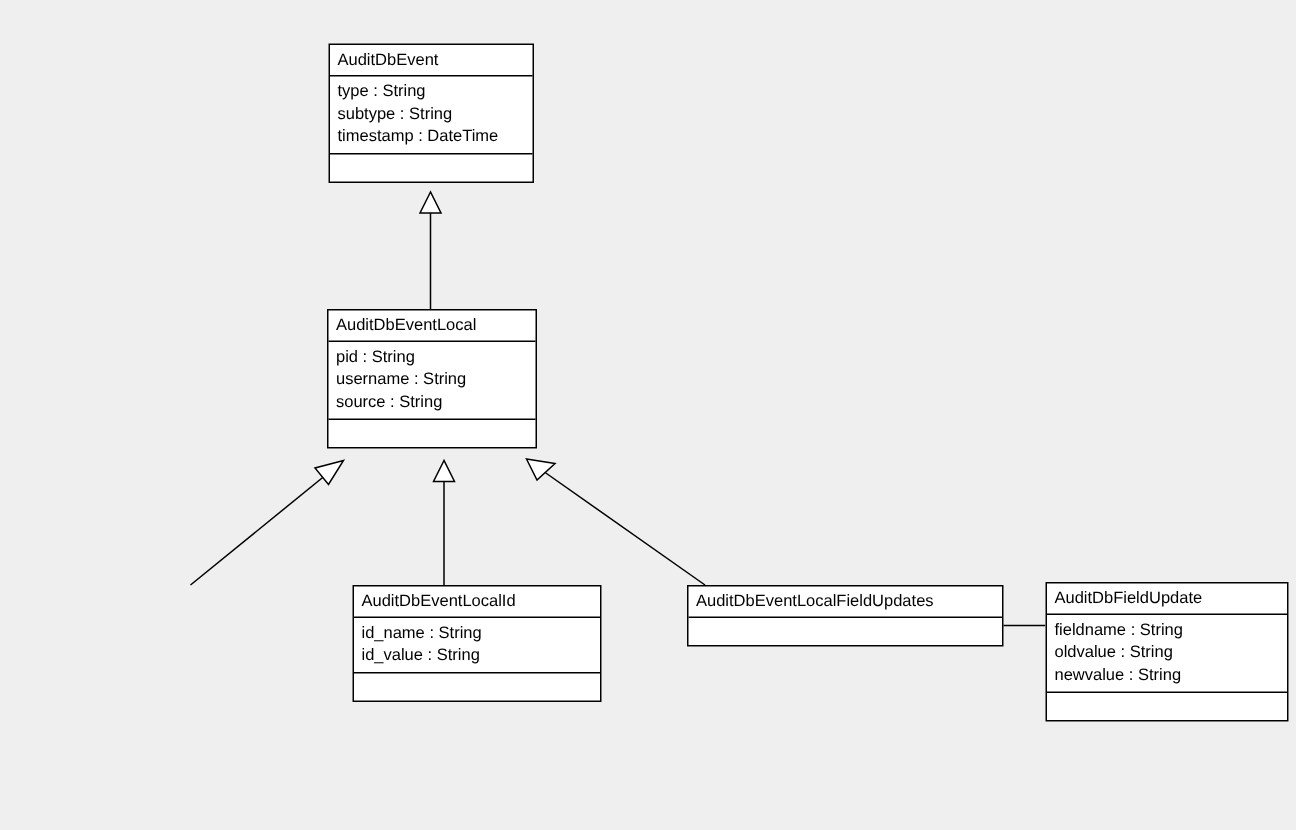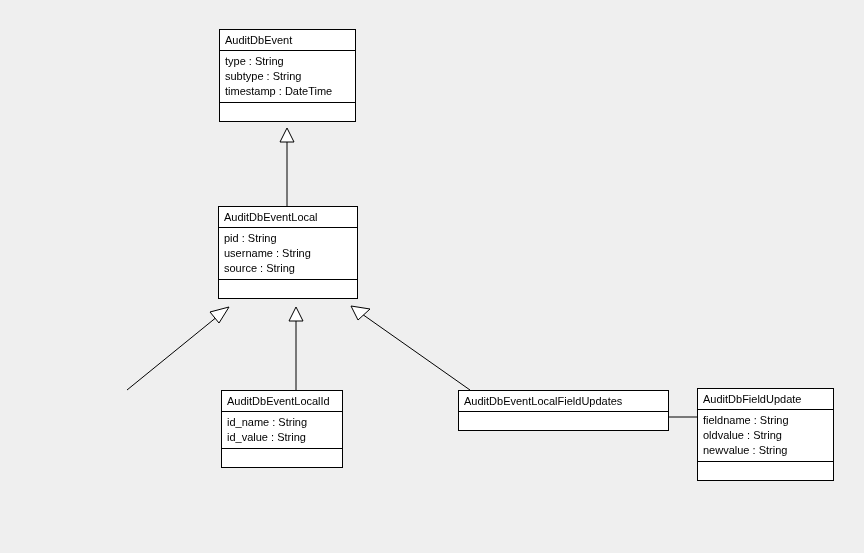--- a/index.html
+++ b/index.html
@@ -96,35 +96,35 @@
     <div class="compartment title">AuditDbEventLocal</div>
     <div class="compartment">
       <div class="attr-line">pid : String</div>
       <div class="attr-line">username : String</div>
       <div class="attr-line">source : String</div>
     </div>
     <div class="compartment" style="height:18px;"></div>
   </div>
 
 
-  <div class="class-box" style="left:221px; top:390px; width:122px;">
+  <div class="class-box" style="left:235px; top:390px; width:166px;">
     <div class="compartment title">AuditDbEventLocalId</div>
     <div class="compartment">
       <div class="attr-line">id_name : String</div>
       <div class="attr-line">id_value : String</div>
     </div>
     <div class="compartment" style="height:18px;"></div>
   </div>
 
   <div class="class-box" style="left:410px; top:390px; width:211px;margin-left:48px;">
     <div class="compartment title">AuditDbEventLocalFieldUpdates</div>
     <div class="compartment" style="height:18px;"></div>
   </div>
 
-  <div class="class-box" style="left:697px; top:388px; width:137px;">
+  <div class="class-box" style="left:697px; top:388px; width:162px;">
     <div class="compartment title">AuditDbFieldUpdate</div>
     <div class="compartment">
       <div class="attr-line">fieldname : String</div>
       <div class="attr-line">oldvalue : String</div>
       <div class="attr-line">newvalue : String</div>
     </div>
     <div class="compartment" style="height:18px;"></div>
   </div>
 
 </div>

